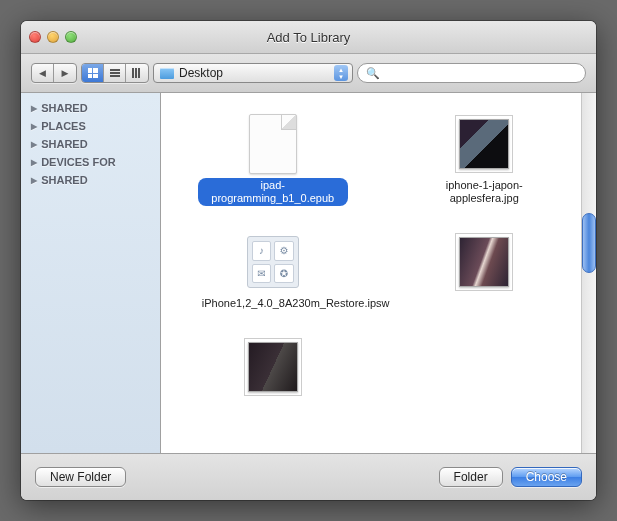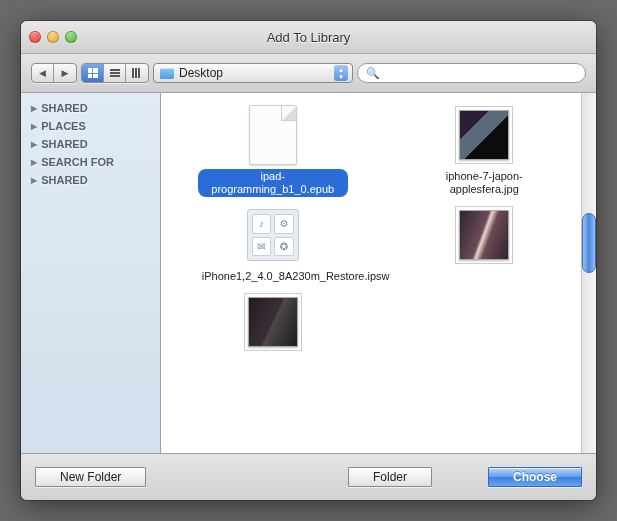--- a/index.html
+++ b/index.html
@@ -127,22 +127,22 @@
 .sb-item .tri { font-size: 8px; color: #78808c; }
 .browser {
   flex: 1;
   background: #fff;
   position: relative;
   overflow: hidden;
 }
 .grid {
   display: grid;
   grid-template-columns: 1fr 1fr;
-  padding: 10px 10px;
-  gap: 6px 8px;
+  padding: 19px 10px;
+  gap: 24px 8px;
 }
 .cell {
   display: flex; flex-direction: column; align-items: center;
   text-align: center;
 }
 .thumb {
   width: 64px; height: 64px;
   display: flex; align-items: center; justify-content: center;
   margin-bottom: 2px;
 }
@@ -208,37 +208,36 @@
   height: 46px;
   background: linear-gradient(#e4e4e4,#d2d2d2);
   display: flex;
   align-items: center;
   padding: 0 14px;
   gap: 8px;
 }
 .footer .spacer { flex: 1; }
 .pillbtn {
   height: 20px;
-  padding: 0 24px;
+  padding: 0 14px;
   border: 1px solid #8a8a8a;
-  border-radius: 1px;
+  border-radius: 6px;
   background: linear-gradient(#ffffff,#e1e1e1);
   font-size: 12px;
   color: #222;
   display: flex; align-items: center;
   box-shadow: 0 1px 0 rgba(255,255,255,0.6), inset 0 1px 0 rgba(255,255,255,0.8);
   cursor: default;
 }
 .pillbtn.primary {
   background: linear-gradient(#b9d7ff,#5e9cf0 50%,#3b7ee4 50%,#6aa3ef);
   border-color: #3368bd;
   color: #fff;
-  font-weight: bold;
+  font-weight: normal;
   text-shadow: 0 -1px 0 rgba(0,0,0,0.3);
-  margin-left: 48px;
 }
 .tri-l::before{content:"◀"; font-size:9px;}
 .tri-r::before{content:"▶"; font-size:9px;}
 .vm-icon{width:10px;height:10px;display:grid;grid-template-columns:1fr 1fr;grid-template-rows:1fr 1fr;gap:1px;}
 .vm-icon>span{background:currentColor;}
 .vm-list{display:flex;flex-direction:column;gap:1px;width:10px;height:9px;}
 .vm-list>span{height:2px;background:currentColor;}
 .vm-col{display:flex;gap:1px;width:10px;height:10px;}
 .vm-col>span{width:2px;background:currentColor;}
 </style>
@@ -305,21 +304,21 @@
       <div class="sb-item">
           <span class="tri">▶</span>
           <span>PLACES</span>
         </div>
       <div class="sb-item">
           <span class="tri">▶</span>
           <span>SHARED</span>
         </div>
       <div class="sb-item">
           <span class="tri">▶</span>
-          <span>SEARCH FOR</span>
+          <span>DEVICES FOR</span>
         </div>
       <div class="sb-item">
           <span class="tri">▶</span>
           <span>SHARED</span>
         </div>
     </div>
 
     <div class="browser">
       <div class="scrolltrack">
         <div class="scrollthumb"></div>
@@ -328,21 +327,21 @@
           <div class="cell">
             <div class="thumb">
               <div class="doc-ic"></div>
             </div>
             <div class="fname sel">ipad-programming_b1_0.epub</div>
           </div>
           <div class="cell">
             <div class="thumb">
               <div class="photo p1"></div>
             </div>
-            <div class="fname">iphone-7-japon-applesfera.jpg</div>
+            <div class="fname">iphone-1-japon-applesfera.jpg</div>
           </div>
           <div class="cell">
             <div class="thumb">
               <div class="ipsw-ic">
                 <div>♪</div>
                 <div>⚙</div>
                 <div>✉</div>
                 <div>✪</div>
               </div>
             </div>

